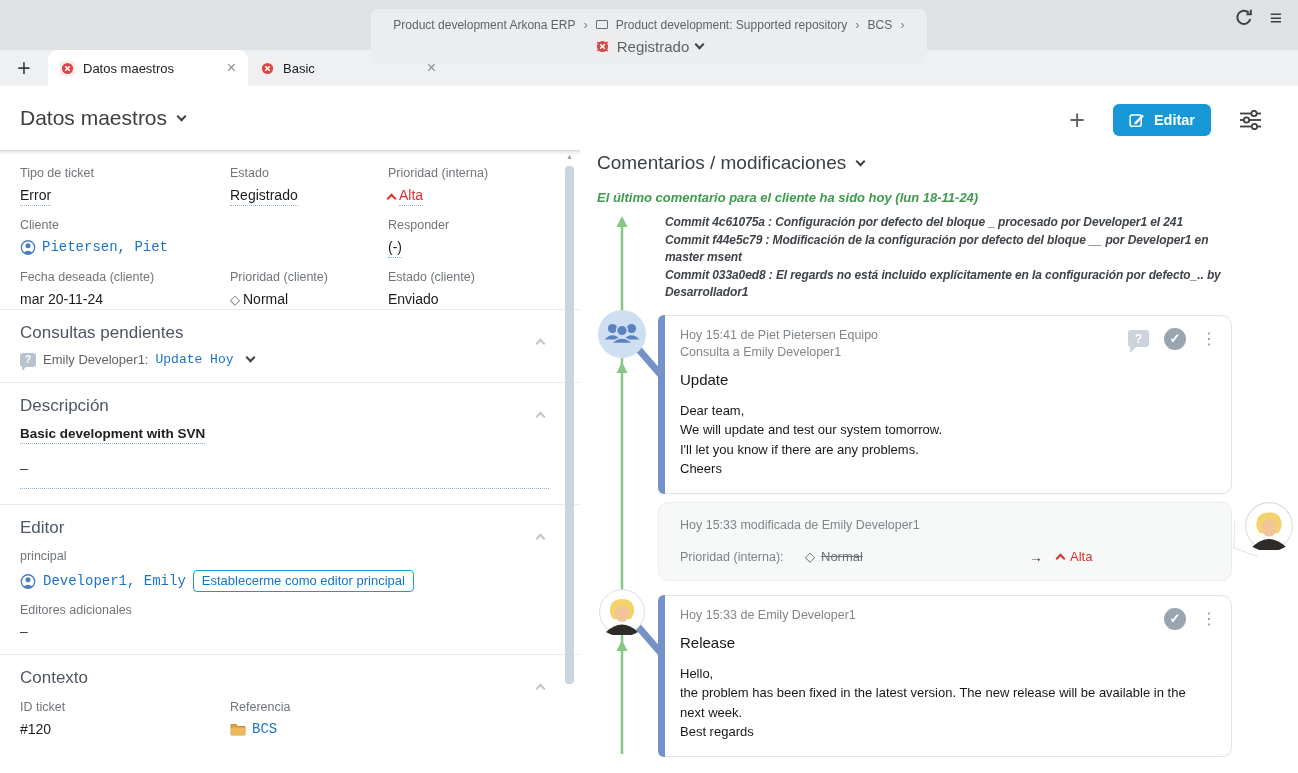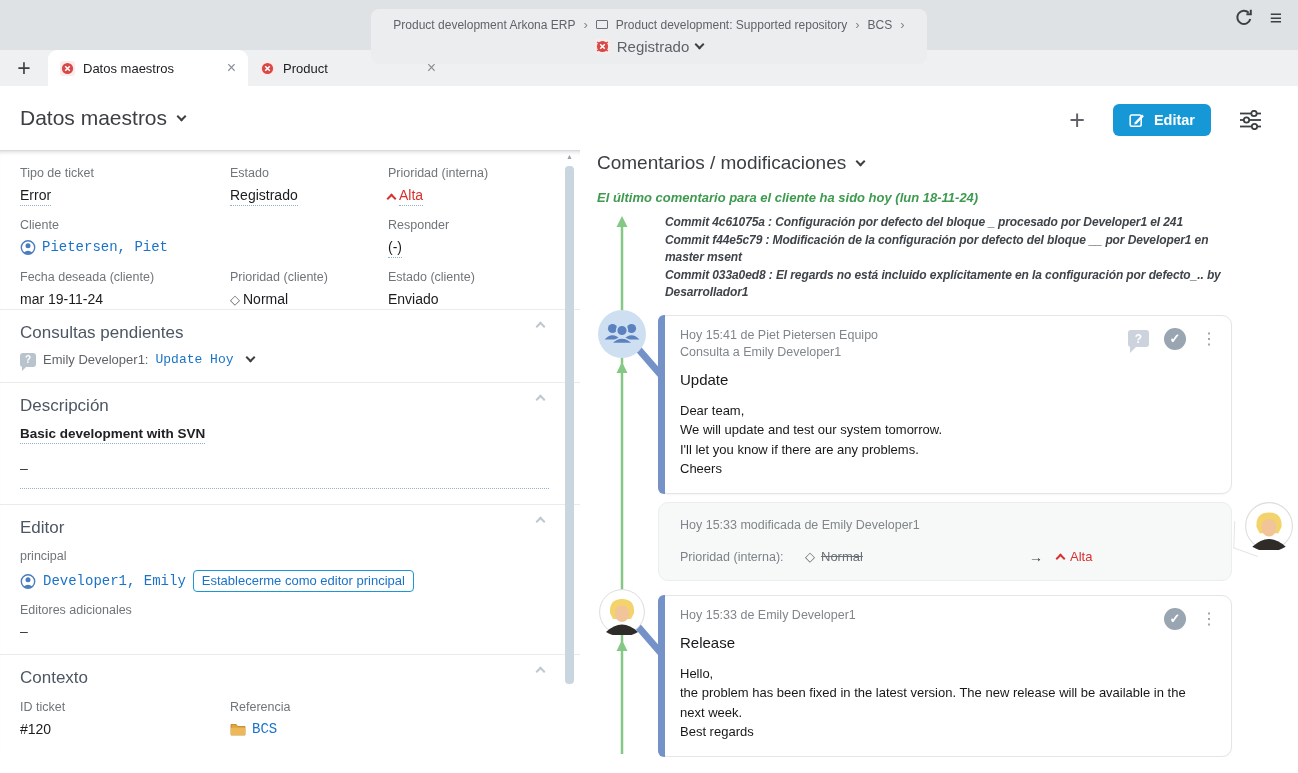--- a/index.html
+++ b/index.html
@@ -50,21 +50,21 @@
   .fields { padding:15px 36px 2px 20px; }
   .frow { display:grid; grid-template-columns:210px 158px 1fr; margin-bottom:12px; }
   .lbl { font-size:12.5px; color:#70757a; margin-bottom:7px; }
   .val { font-size:14px; color:#1b1c1e; display:flex; align-items:center; gap:6px;text-align:right; }
   .dotted { border-bottom:1px dotted #8fb3cd; padding-bottom:2px; }
   .link { color:#1a73c8;font-family:Liberation Mono, monospace; }
   .red { color:#d93030; }
   .diamond { color:#5f6368; font-size:13px; }
 
   .section { border-top:1px solid #e9ebed; padding:13px 20px 15px; }
-  .sec-head { display:flex; align-items:flex-start; justify-content:space-between; padding-right:16px; }
+  .sec-head { display:flex; align-items:flex-end; justify-content:space-between; padding-right:16px; }
   .sec-title { font-size:17px; color:#4d5763; }
 
   .consulta-item { margin-top:9px; font-size:13px; color:#5f6368;
                    display:flex; align-items:center; gap:7px; }
   .qbubble { width:16px; height:14px; background:#b9c3cd; border-radius:3px; color:#fff;
              font-size:10px; font-weight:bold; display:inline-flex; align-items:center;
              justify-content:center; position:relative; flex:0 0 auto; }
   .qbubble::after { content:""; position:absolute; left:2px; bottom:-4px;
                     border:3px solid transparent; border-top-color:#b9c3cd; border-left-color:#b9c3cd; }
 
@@ -182,21 +182,21 @@
     </svg>
     <span>Datos maestros</span>
     <span class="close">×</span>
   </div>
   <div class="tab">
     <svg width="15" height="15" viewBox="0 0 15 15">
       <rect width="15" height="15" rx="3" fill="#fbecec"></rect>
       <circle cx="7.5" cy="7.5" r="5.6" fill="#d84848"></circle>
       <path d="M5.2 5.2 L9.8 9.8 M9.8 5.2 L5.2 9.8" stroke="#fff" stroke-width="1.5"></path>
     </svg>
-    <span>Product</span>
+    <span>Basic</span>
     <span class="close">×</span>
   </div>
 </div>
 
 <div class="content">
 
   <div class="left">
     <div class="left-head">
       <span class="left-title">Datos maestros</span>
       <span class="chv down dark"></span>
@@ -241,21 +241,21 @@
             <div class="lbl">Responder</div>
             <div class="val">
                 <span class="dotted">(-)</span>
               </div>
           </div>
         </div>
         <div class="frow" style="margin-bottom:0">
           <div class="fld">
             <div class="lbl">Fecha deseada (cliente)</div>
             <div class="val">
-                <span>mar 19-11-24</span>
+                <span>mar 20-11-24</span>
               </div>
           </div>
           <div class="fld">
             <div class="lbl">Prioridad (cliente)</div>
             <div class="val">
                 <span class="diamond" style="margin-right:-3px">◇</span>
                 <span>Normal</span>
               </div>
           </div>
           <div class="fld">

